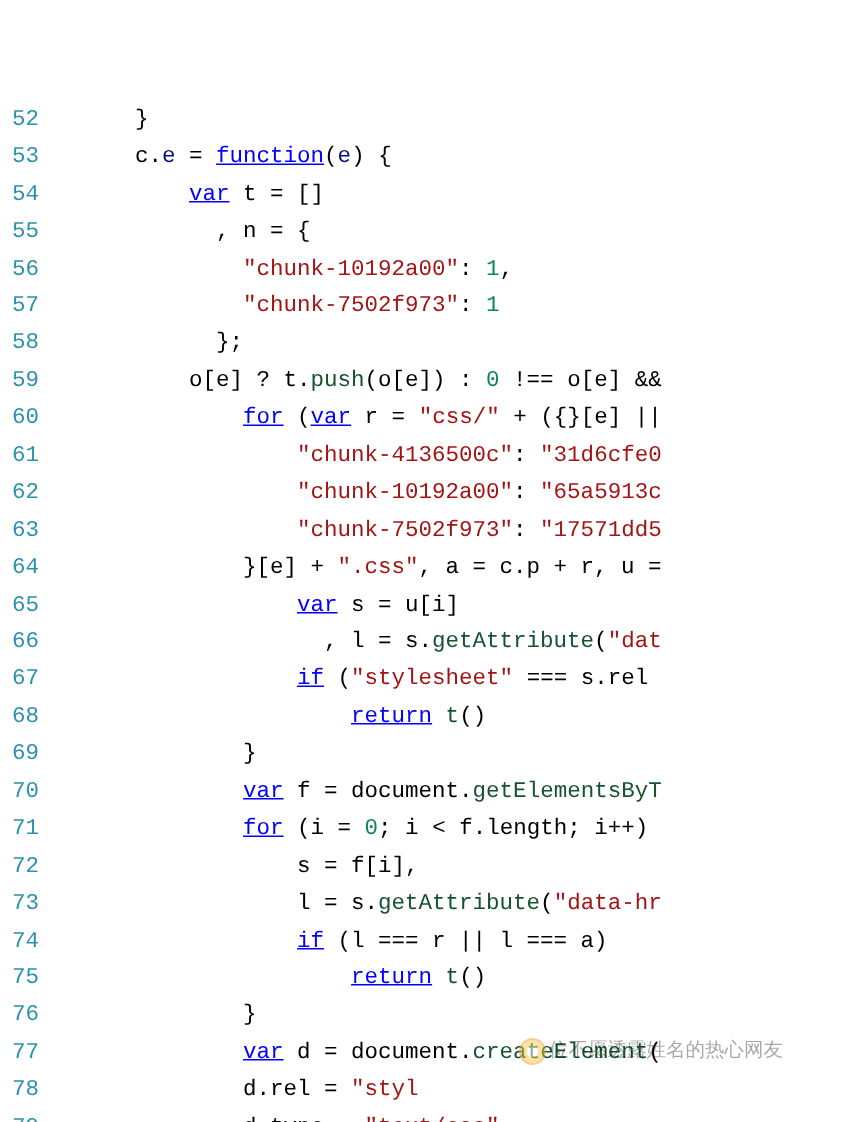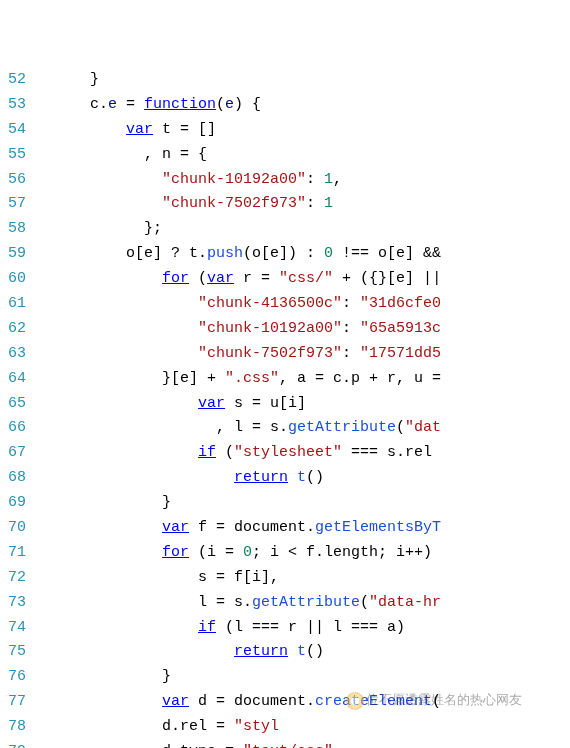--- a/index.html
+++ b/index.html
@@ -26,21 +26,21 @@
   user-select: none;
 }
 .code {
   flex: 1;
   color: #000;
 }
 .line { height: 24.9px; line-height: 24.9px; }
 .kw { color: #0000ff; text-decoration: underline; }
 .str { color: #a31515; }
 .num { color: #098658; }
-.fn { color: #1d4ed8; }
+.fn { color: #14532d; }
 .pn { color: #000; }
 .ident { color: #000; }
 .obj { color: #001080; }
 .watermark {
   position: absolute;
   bottom: 38px;
   right: 48px;
   color: rgba(0,0,0,0.35);
   font-family: "Microsoft YaHei", sans-serif;
   font-size: 13px;

